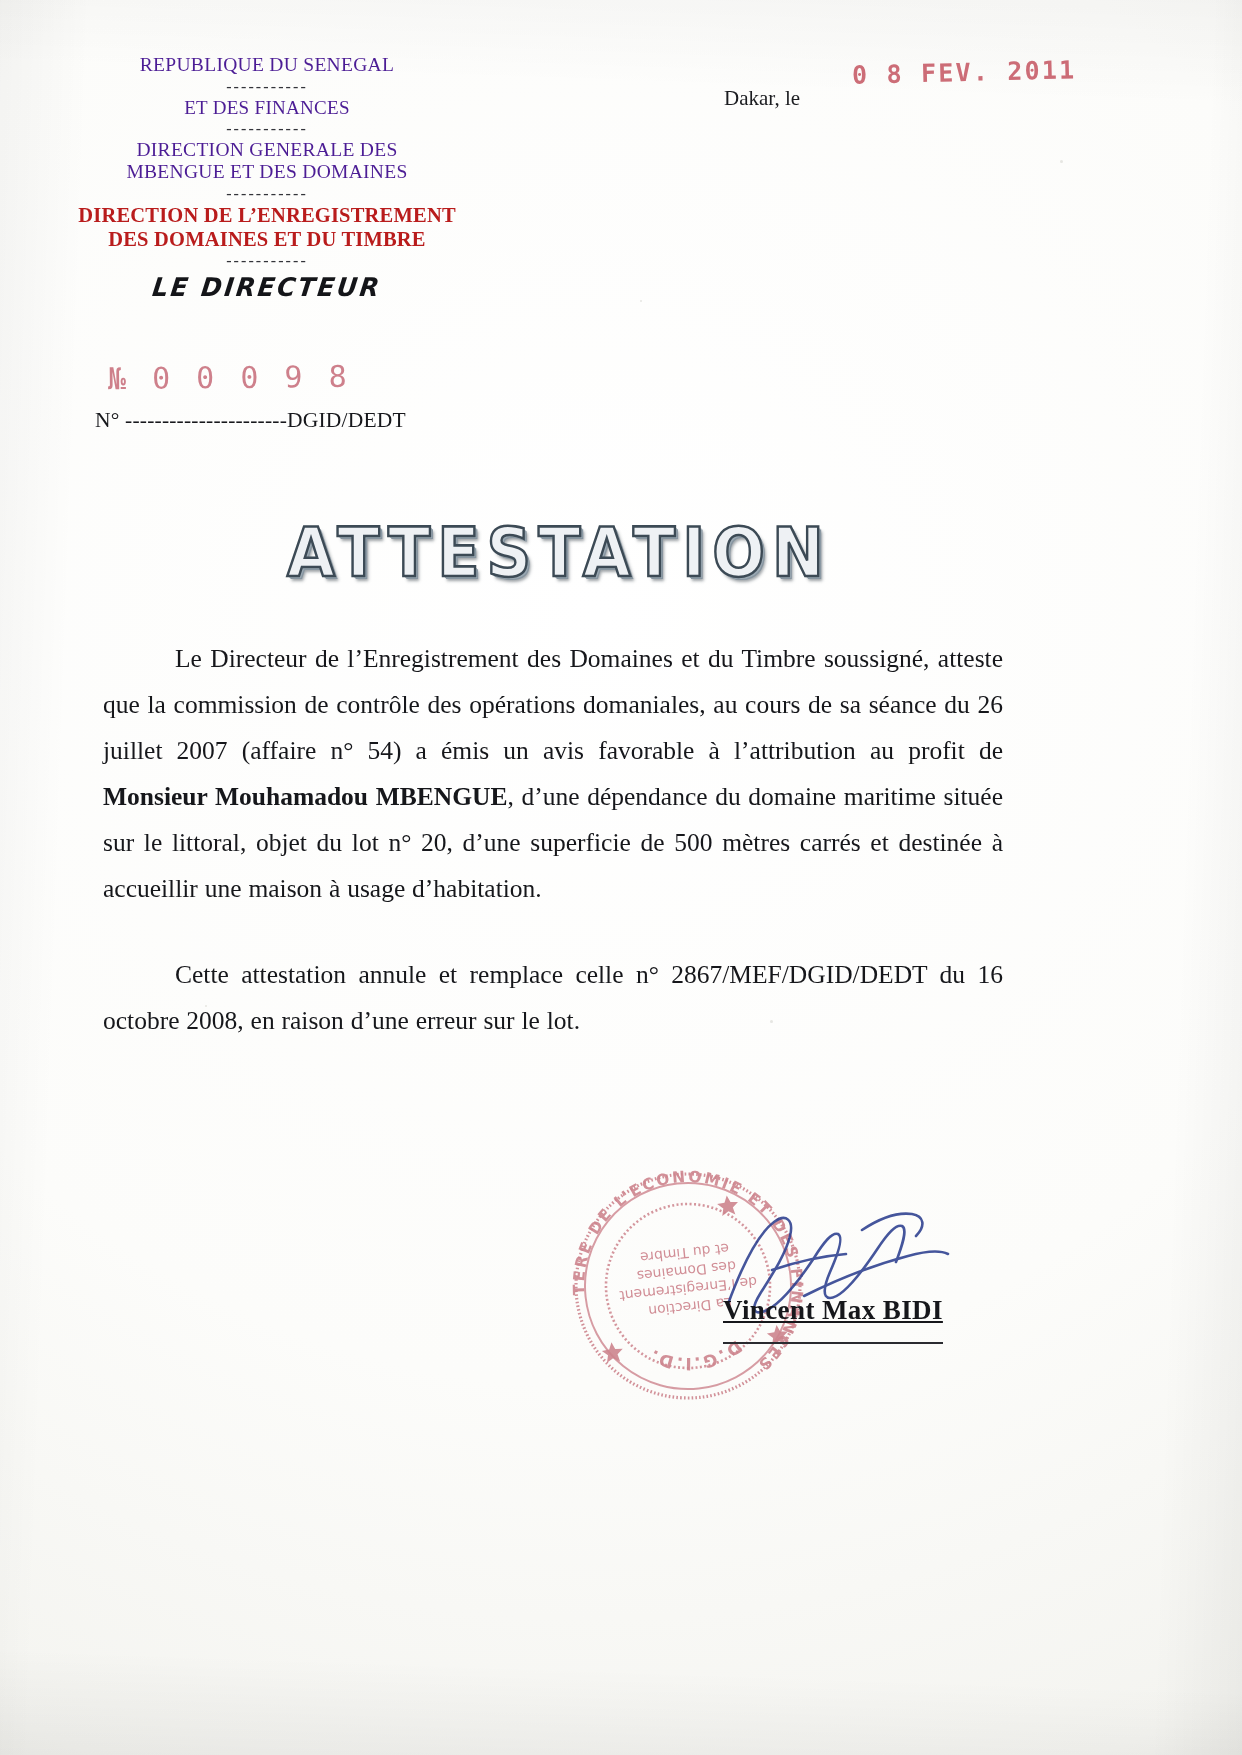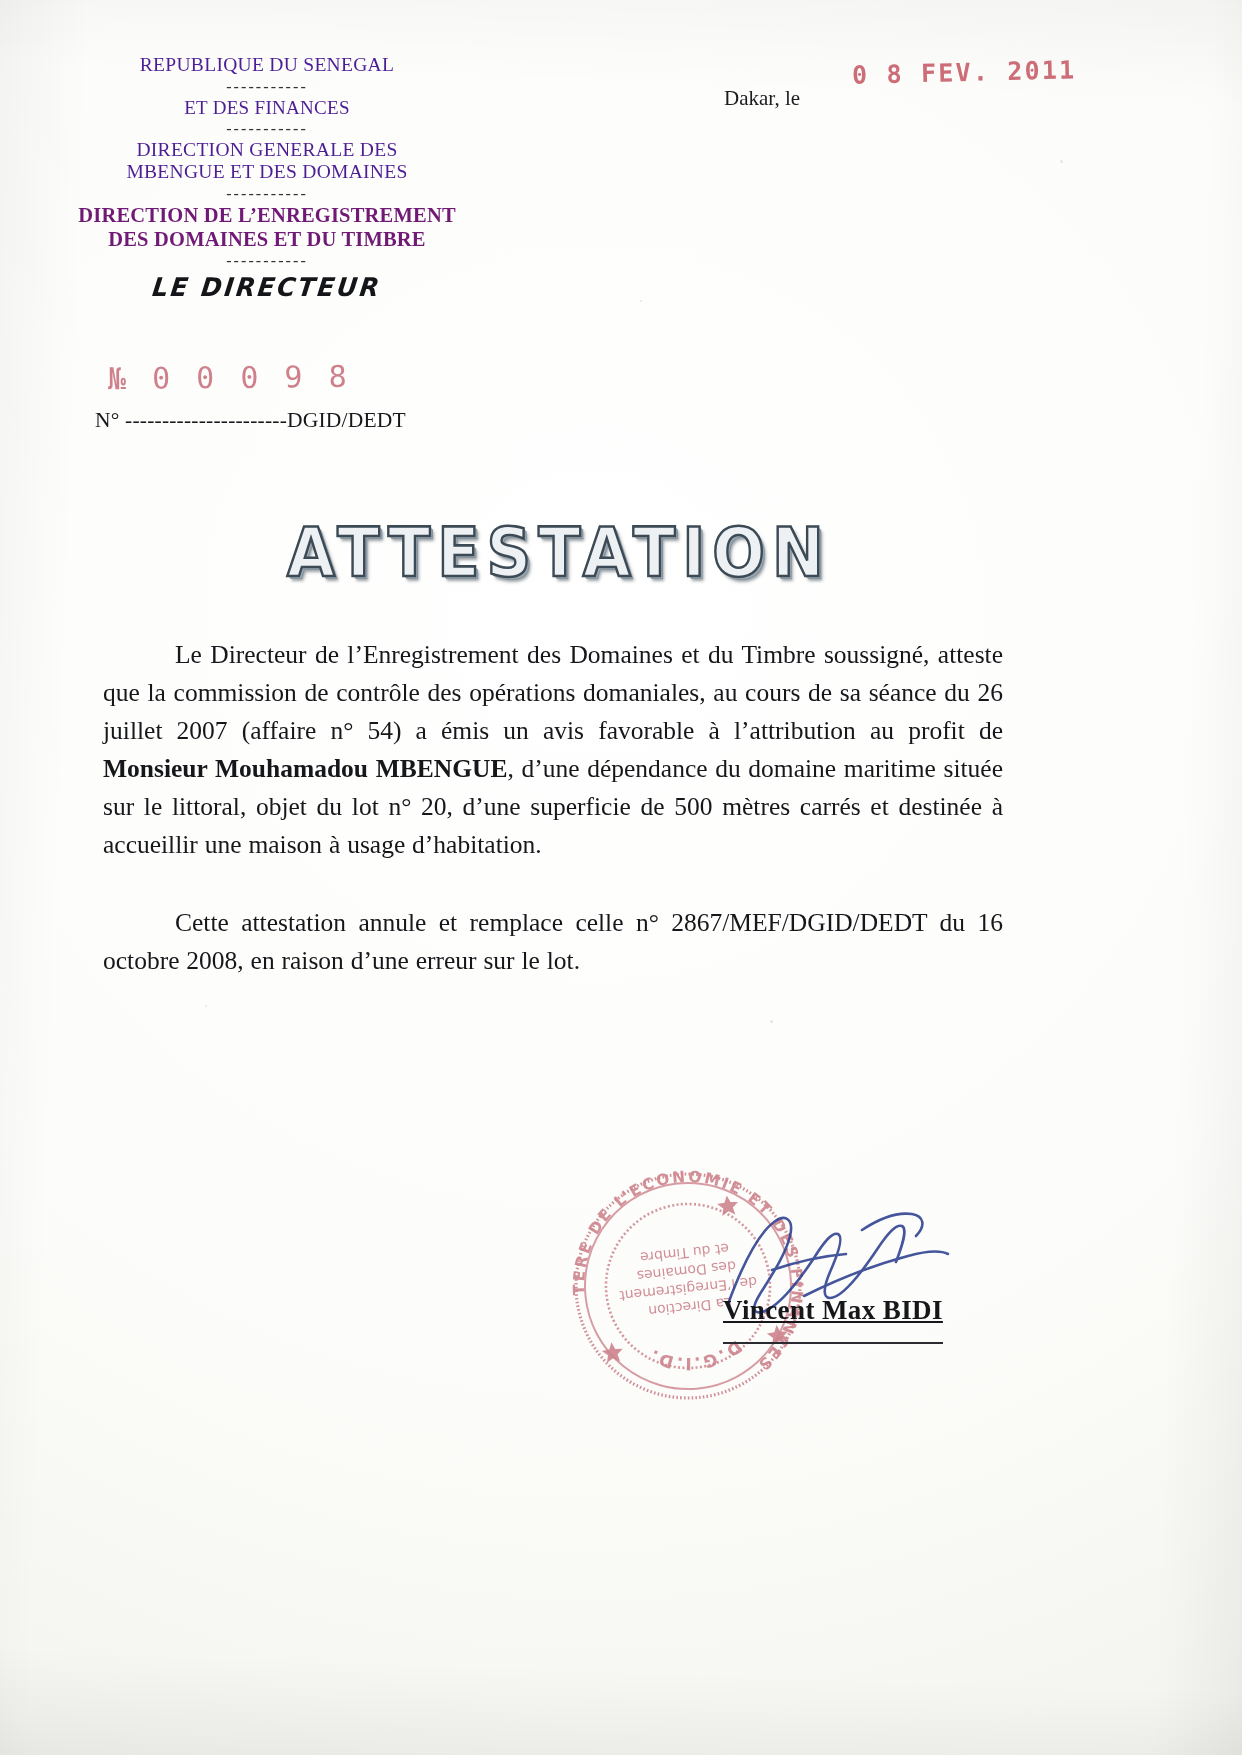--- a/index.html
+++ b/index.html
@@ -37,21 +37,21 @@
     font-size:19.5px;letter-spacing:.3px;white-space:nowrap;
     color:#4c1d95;
   }
   #letterhead .ln.l2{font-size:19px;}
   #letterhead .sep{
     font-size:16px;letter-spacing:2.1px;color:#33343a;
     margin:2px 0 2px 0;line-height:1;
   }
   #letterhead .bold{
     font-weight:bold;font-size:20.5px;letter-spacing:.2px;
-    color:#701a75;
+    color:#b91c1c;
   }
   #letterhead .directeur{
     font-size:25px;font-weight:bold;font-style:italic;
     letter-spacing:2.4px;
     font-family:"DejaVu Sans", sans-serif;
     color:#141519;
     margin-top:4px;
     transform:skewX(-7deg) scaleY(1.03);
   }
 
@@ -106,21 +106,21 @@
     transform:scaleY(1.08);
   }
 
   
   #body{
     position:absolute;left:103px;top:636px;width:900px;
   }
   #body p{
     margin:0 0 40px 0;
     font-size:25.5px;
-    line-height:38px;
+    line-height:46px;
     text-align:justify;
     text-indent:72px;
     color:#16171b;
     word-spacing:.5px;
   }
   #body p:last-child{margin-bottom:0;}
   #body b{font-weight:bold;}
   #para-3{margin-bottom:0;}
 
   

